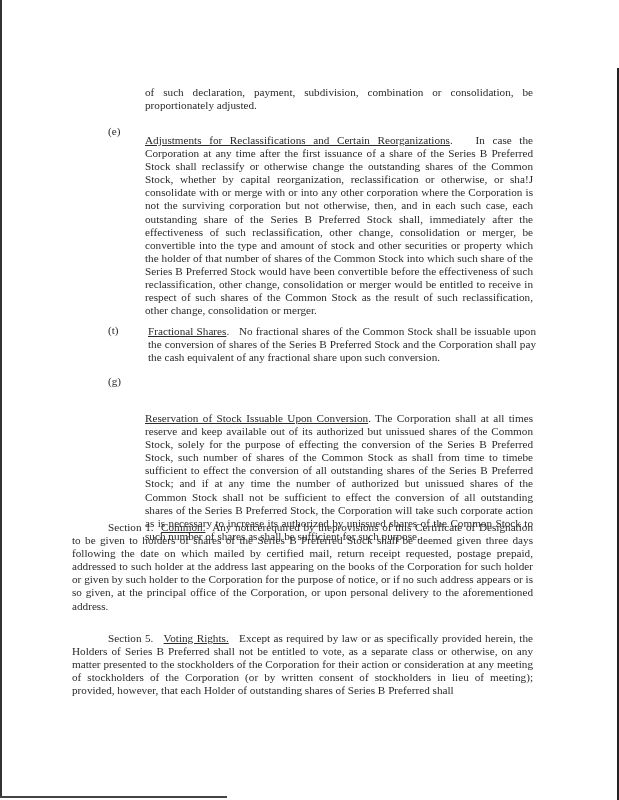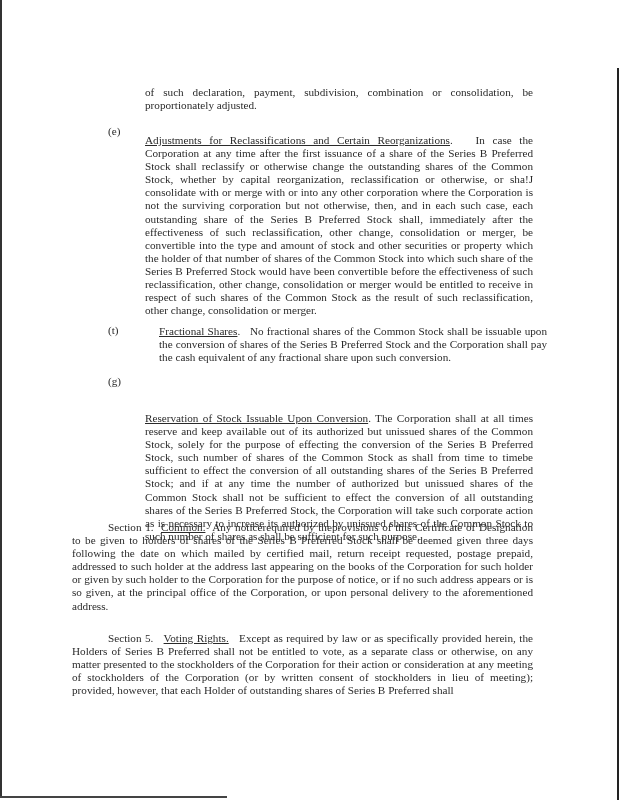--- a/index.html
+++ b/index.html
@@ -68,21 +68,21 @@
 
   <div class="marker" style="left:108px; top:125px;">(e)</div>
   <div class="blk" style="left:145px; top:134px; width:388px;">
     <p>
       <span class="u">Adjustments for Reclassifications and Certain Reorganizations</span><span>.</span>&nbsp;&nbsp;
       <span>In case the Corporation at any time after the first issuance of a share of the Series B Preferred Stock shall reclassify or otherwise change the outstanding shares of the Common Stock, whether by capital reorganization, reclassification or otherwise, or sha!J consolidate with or merge with or into any other corporation where the Corporation is not the surviving corporation but not otherwise, then, and in each such case, each outstanding share of the Series B Preferred Stock shall, immediately after the effectiveness of such reclassification, other change, consolidation or merger, be convertible into the type and amount of stock and other securities or property which the holder of that number of shares of the Common Stock into which such share of the Series B Preferred Stock would have been convertible before the effectiveness of such reclassification, other change, consolidation or merger would be entitled to receive in respect of such shares of the Common Stock as the result of such reclassification, other change, consolidation or merger.</span>
     </p>
   </div>
 
   <div class="marker" style="left:108px; top:324px;">(t)</div>
-  <div class="blk" style="left:159px; top:325px; width:388px;">
+  <div class="blk" style="left:148px; top:325px; width:388px;">
     <p>
       <span class="u">Fractional Shares</span><span>.</span>&nbsp;&nbsp;
       <span>No fractional shares of the Common Stock shall be issuable upon the conversion of shares of the Series B Preferred Stock and the Corporation shall pay the cash equivalent of any fractional share upon such conversion.</span>
     </p>
   </div>
 
   <div class="marker" style="left:108px; top:375px;">(g)</div>
   <div class="blk" style="left:145px; top:376px; width:388px;margin-top:36px;">
     <p>
       <span class="u">Reservation of Stock Issuable Upon Conversion</span><span>.</span>

